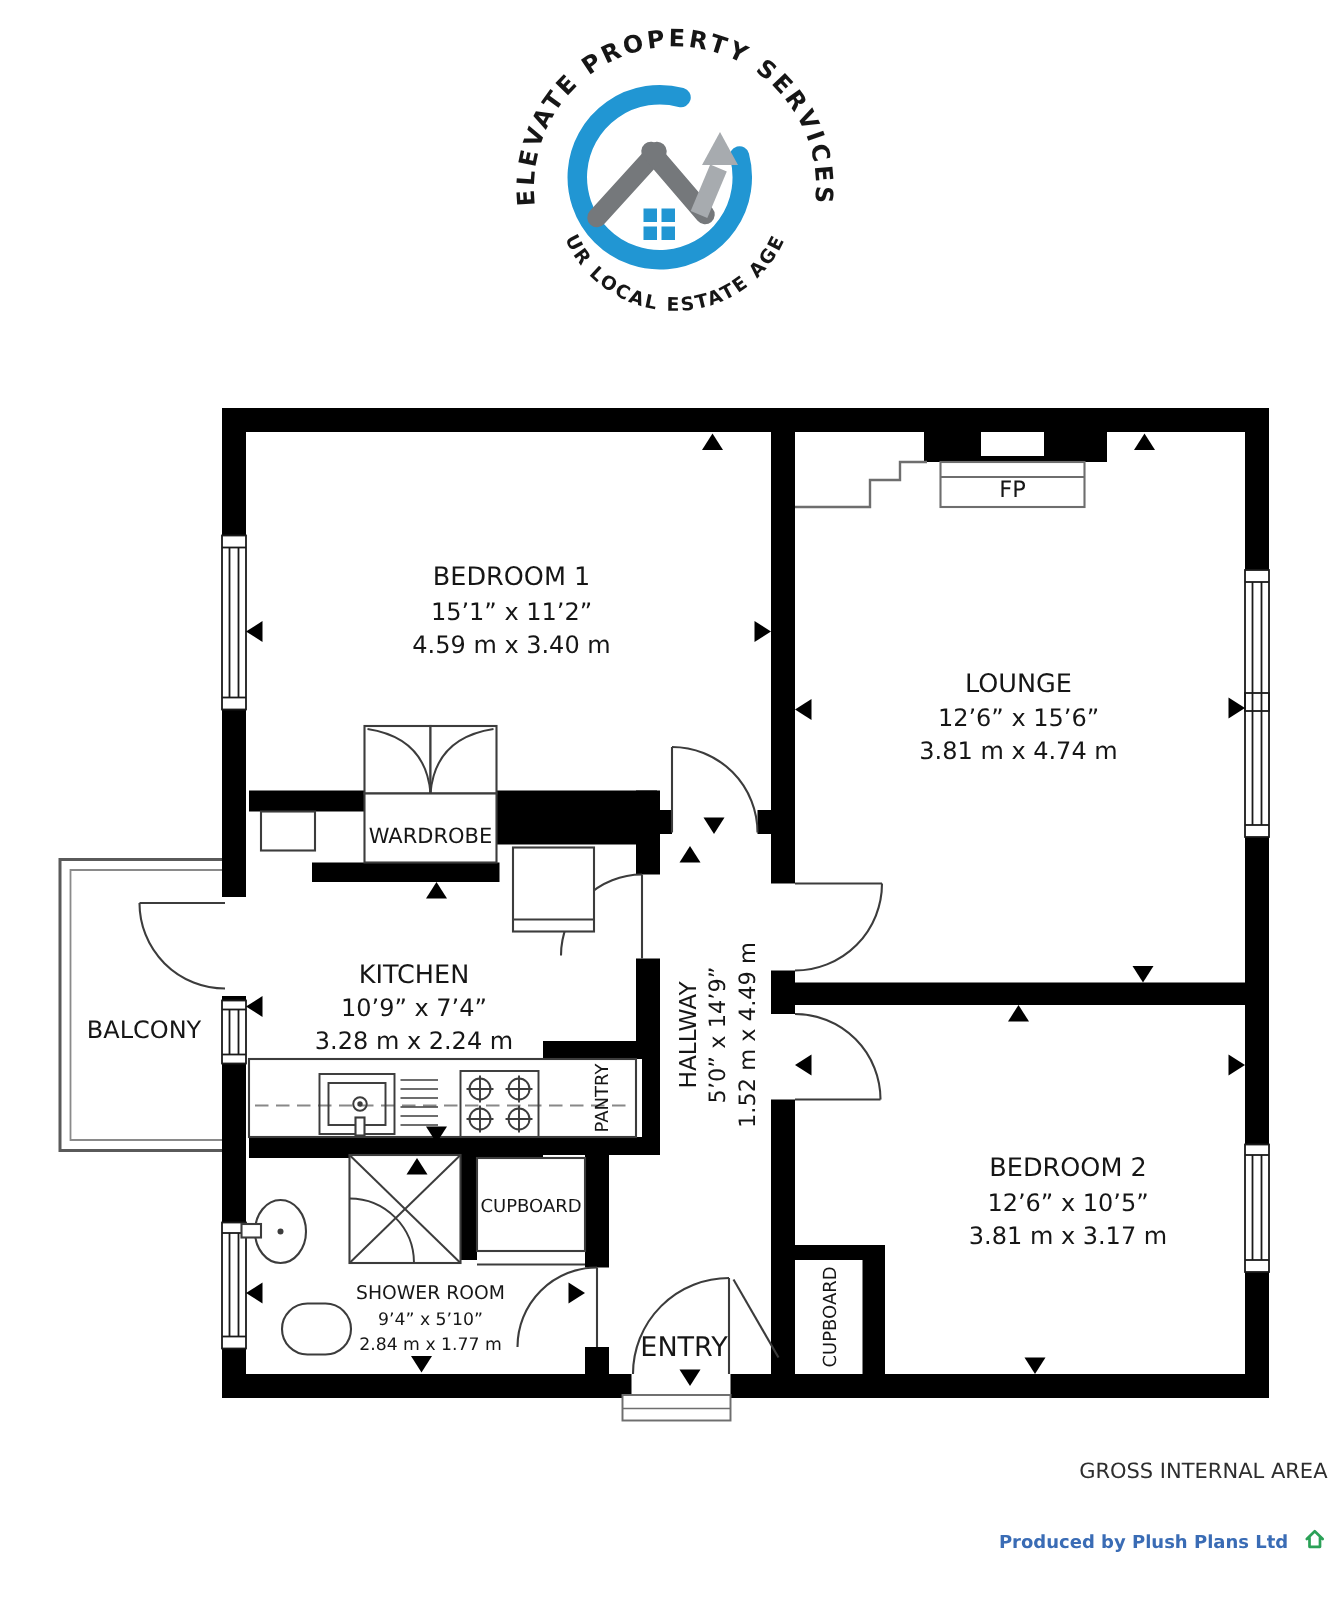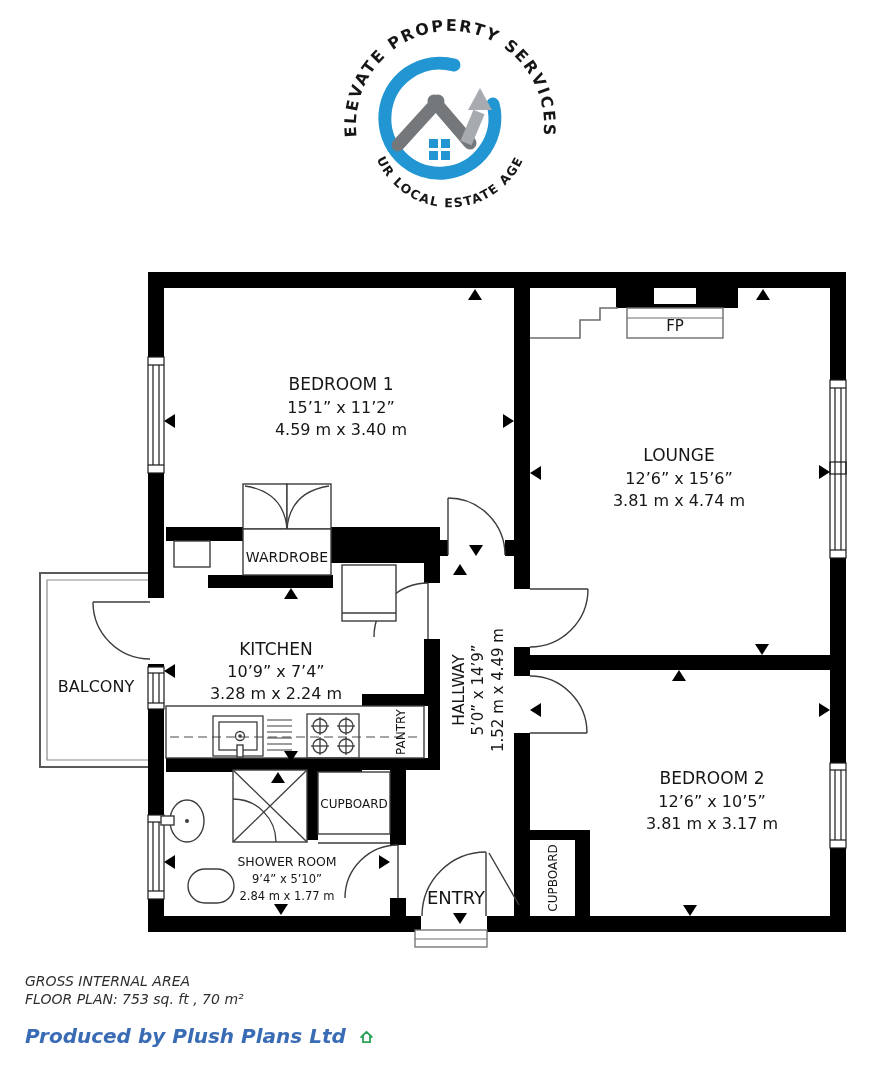--- a/index.html
+++ b/index.html
@@ -2,25 +2,25 @@
 <html><head>
 <meta charset="utf-8">
 <style>
   html,body{margin:0;padding:0;}
   body{
     width:885px;height:1080px;background:#ffffff;position:relative;overflow:hidden;
     font-family:"DejaVu Sans", sans-serif;
   }
   .logo{position:absolute;left:333px;top:6px;}
   .plan{position:absolute;left:0;top:0;}
-  .footer{position:absolute;left:25px;top:972px;width:860px;text-align:left;color:#2e2e2e;font-style:italic;}
+  .footer{position:absolute;left:25px;top:972px;width:860px;text-align:right;color:#2e2e2e;}
   .f-line1{font-size:14px;line-height:18px;}
   .f-line2{font-size:14px;line-height:18px;}
   .f-line3{font-size:14px;line-height:18px;color:#b6b6b6;}
-  .credit{margin-top:16px;font-size:20px;font-weight:600;color:#3a6cb5;}
+  .credit{margin-top:28px;font-size:12px;font-weight:600;color:#3a6cb5;}
   .credit svg{vertical-align:-2px;margin-left:5px;}
   
   text{fill:#161616;}
   .rn{font-size:17px;}
   .rd{font-size:16px;}
   .sm-n{font-size:12.5px;}
   .sm-d{font-size:11.5px;}
   .lbl14{font-size:14px;}
   .lbl12{font-size:12px;}
   .lbl15{font-size:15px;}
@@ -338,20 +338,19 @@
   <g transform="translate(405,732) rotate(-90)" text-anchor="middle">
     <text class="lbl12" x="0" y="0">PANTRY</text>
   </g>
   <g transform="translate(557,878) rotate(-90)" text-anchor="middle">
     <text class="lbl12" x="0" y="0">CUPBOARD</text>
   </g>
 </svg>
 
 <div class="footer">
   <div class="f-line1">GROSS INTERNAL AREA</div>
-  <div class="f-line2">FLOOR PLAN: 753 sq. ft , 70 m²</div>
   <div class="credit">
     <span>Produced by Plush Plans Ltd</span>
     <svg width="17" height="16" viewBox="0 0 17 16">
       <path d="M3.2 8 L8.5 2.8 L13.8 8 M5 7 V13.2 H12 V7" stroke="#2ba157" stroke-width="1.8" fill="none" stroke-linecap="round" stroke-linejoin="round"></path>
     </svg>
   </div>
 </div>
 
 </body></html>

